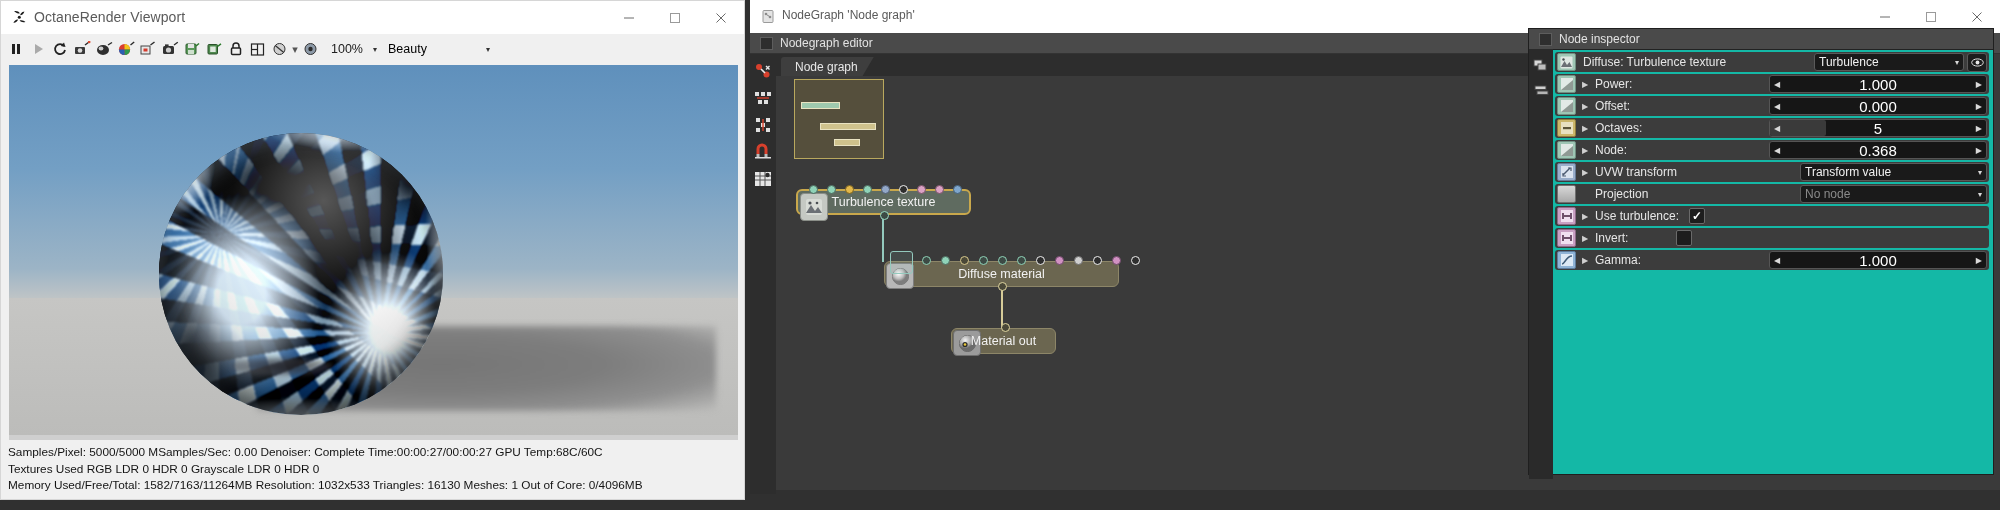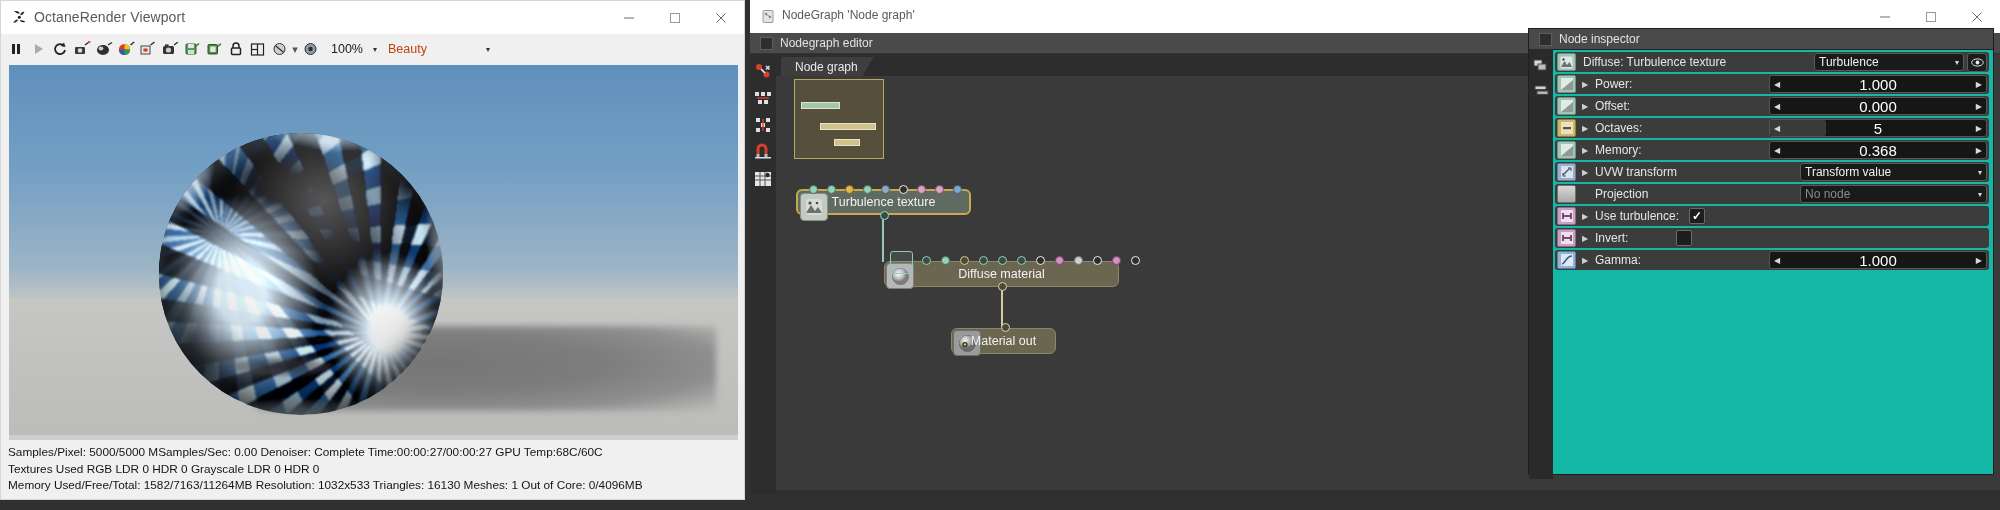--- a/index.html
+++ b/index.html
@@ -14,21 +14,21 @@
   .win-btns{position:absolute;right:0;top:0;height:33px;display:flex;}
   .win-btn{width:46px;height:33px;display:flex;align-items:center;justify-content:center;color:#6a6a6a;}
 
   .vp-toolbar{position:relative;height:28px;background:#f0f0f0;display:flex;align-items:center;padding:0 4px;gap:1px;}
   .tb-ico{width:21px;height:22px;display:flex;align-items:center;justify-content:center;flex:0 0 auto;}
   .tb-sep-dot{width:8px;text-align:center;color:#555;font-size:11px;line-height:1;}
   .zoom-box{margin-left:5px;height:20px;display:flex;align-items:center;}
   .zoom-val{font-size:12.5px;color:#202020;padding:0 4px;}
   .zoom-arrow{font-size:8px;color:#333;padding:0 8px 0 6px;}
   .pass-box{height:20px;display:flex;align-items:center;width:108px;justify-content:space-between;}
-  .pass-val{font-size:12.5px;color:#c2410c;padding-left:2px;}
+  .pass-val{font-size:12.5px;color:#000000;padding-left:2px;}
   .pass-arrow{font-size:8px;color:#333;padding-right:4px;}
 
   #render-area{position:absolute;left:8px;top:64px;width:729px;height:370px;overflow:hidden;background:#7e9dbd;}
   .sky{position:absolute;left:0;top:0;width:100%;height:100%;
        background:linear-gradient(180deg,#5f90bc 0%,#739fc4 28%,#9cb4c6 55%,#c3c6c6 64%,#c9c9c7 100%);}
   .floor{position:absolute;left:0;top:63%;width:100%;height:37%;
        background:linear-gradient(180deg,#c6c6c4 0%,#c2c2c0 40%,#bcbcba 100%);}
   .shadow-ellipse{position:absolute;left:34%;top:70.5%;width:63%;height:23%;
        background:radial-gradient(ellipse at 40% 45%, #767676 0%, #7d7d7d 42%, #8f8f8f 72%, rgba(170,170,170,0) 100%);
        filter:blur(3px);}
@@ -570,21 +570,21 @@
       </div>
 
       <div class="row">
         <span class="row-ico" style="background:#9ec6b4;border:1px solid #6f8f81;">
           <svg width="12" height="12" viewBox="0 0 12 12">
               <rect x="0" y="0" width="12" height="12" fill="#e2eae6"></rect>
               <polygon points="0,12 12,2 12,12" fill="#8f9a94"></polygon>
             </svg>
         </span>
         <span class="row-tri">▶</span>
-        <span class="row-lbl">Memory:</span>
+        <span class="row-lbl">Node:</span>
         <span class="row-spacer"></span>
         <span class="slider" style="width:216px;">
           <span class="sl-arrow">◀</span>
           <span class="sl-val">0.368</span>
           <span class="sl-arrow">▶</span>
         </span>
       </div>
 
       <div class="row">
         <span class="row-ico" style="background:#9aaecb;border:1px solid #667a96;">

